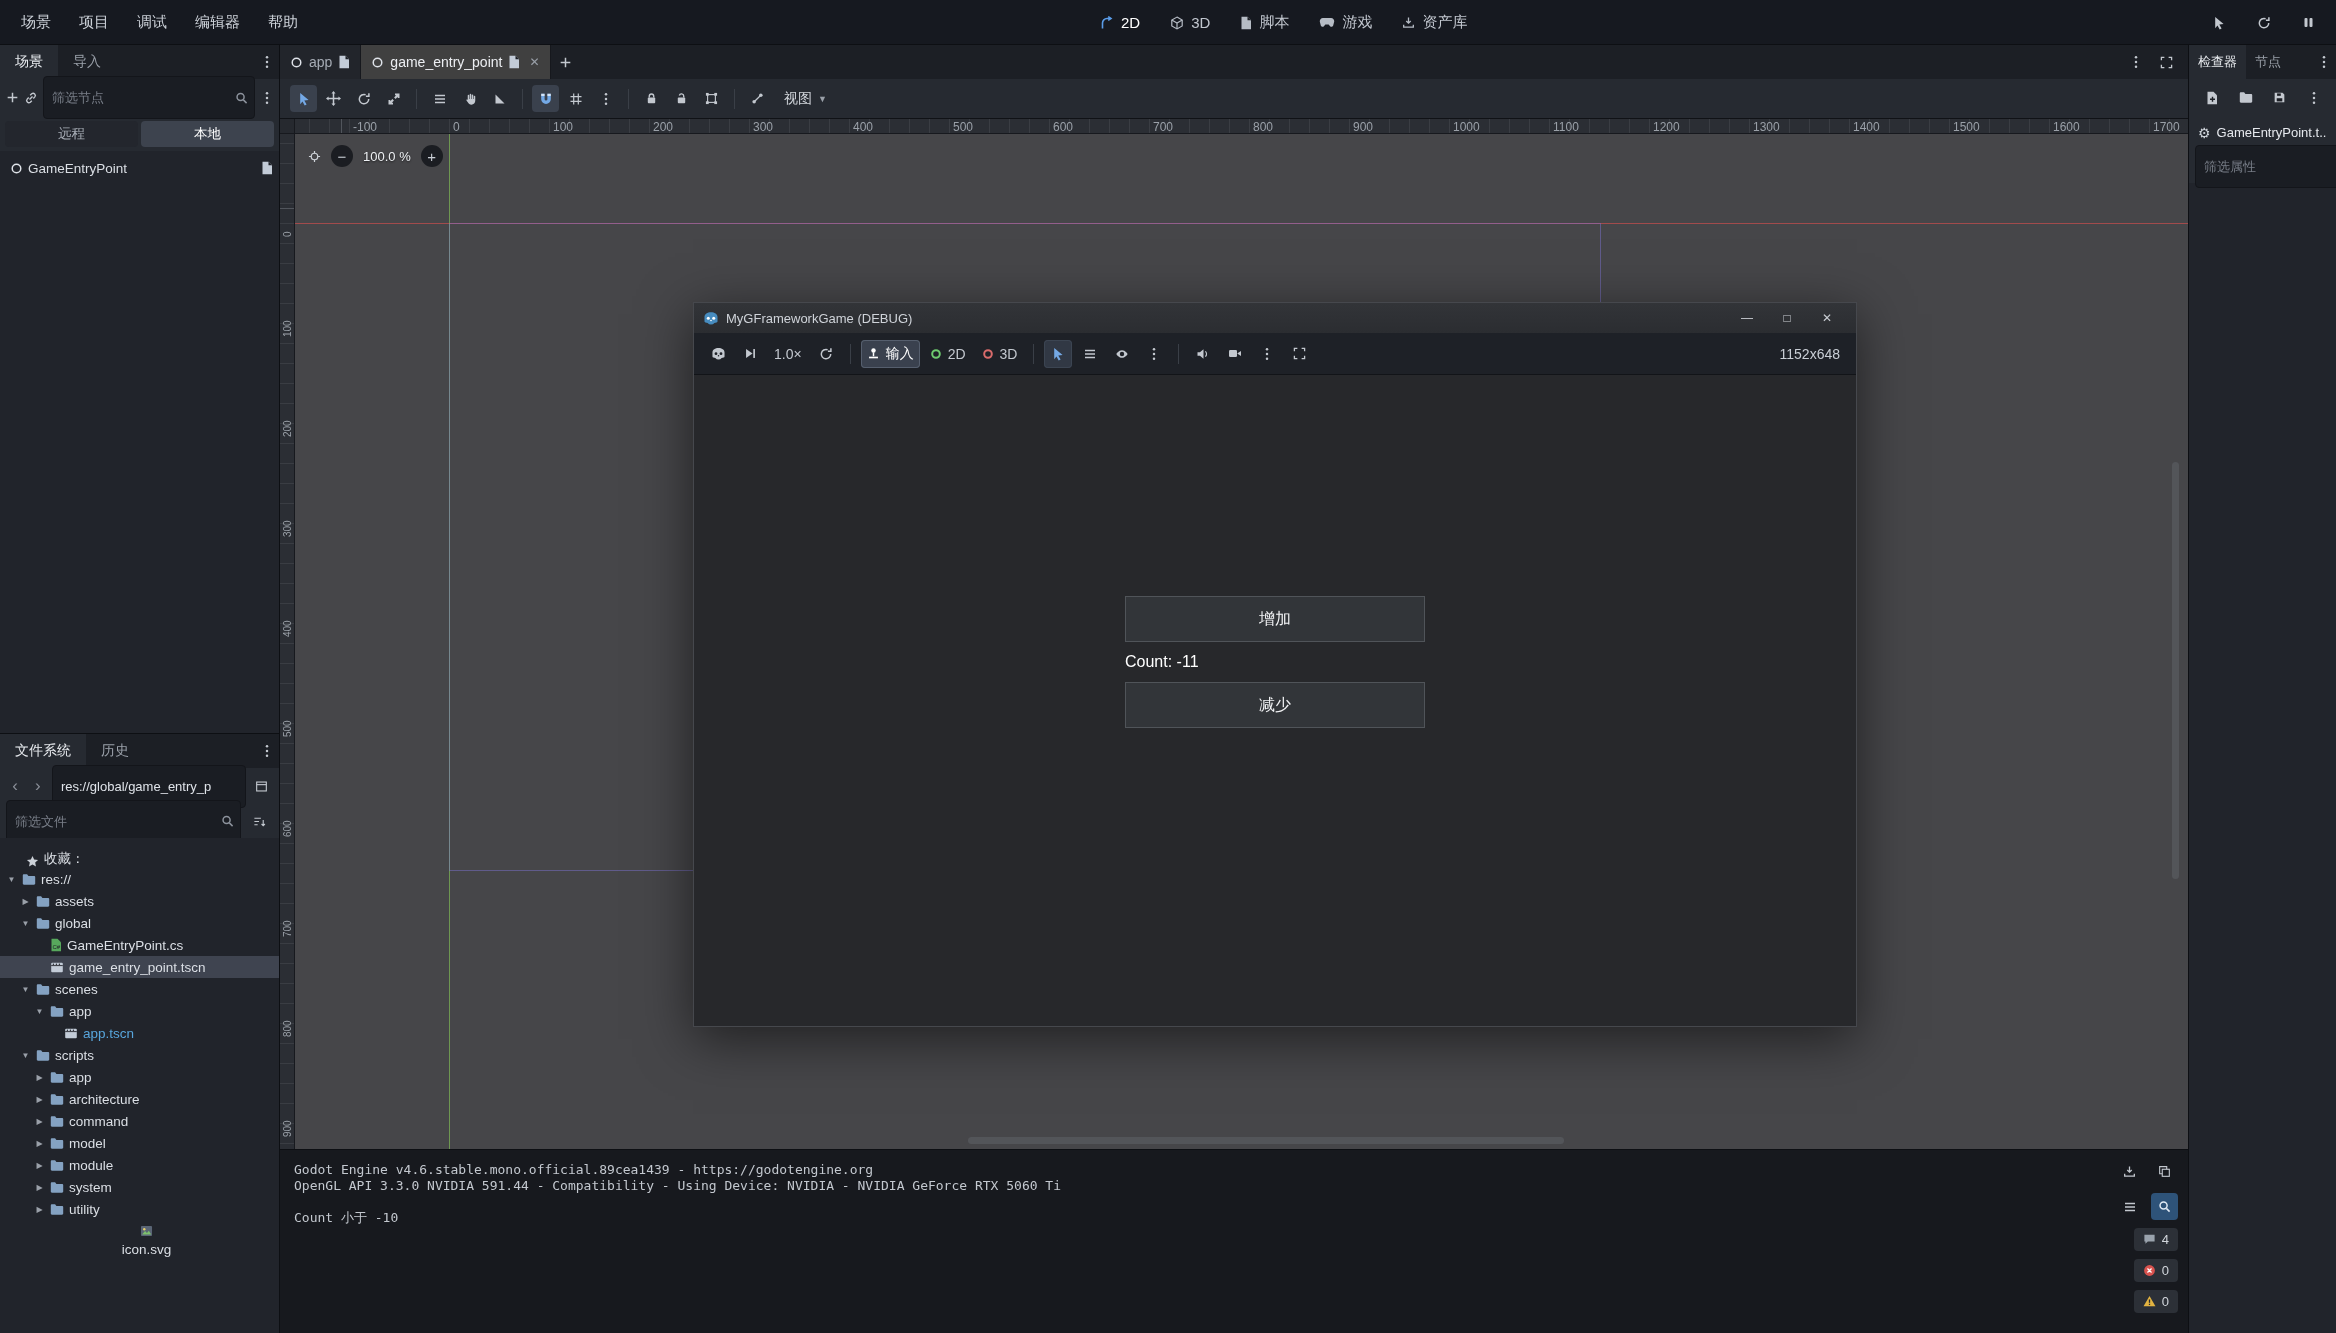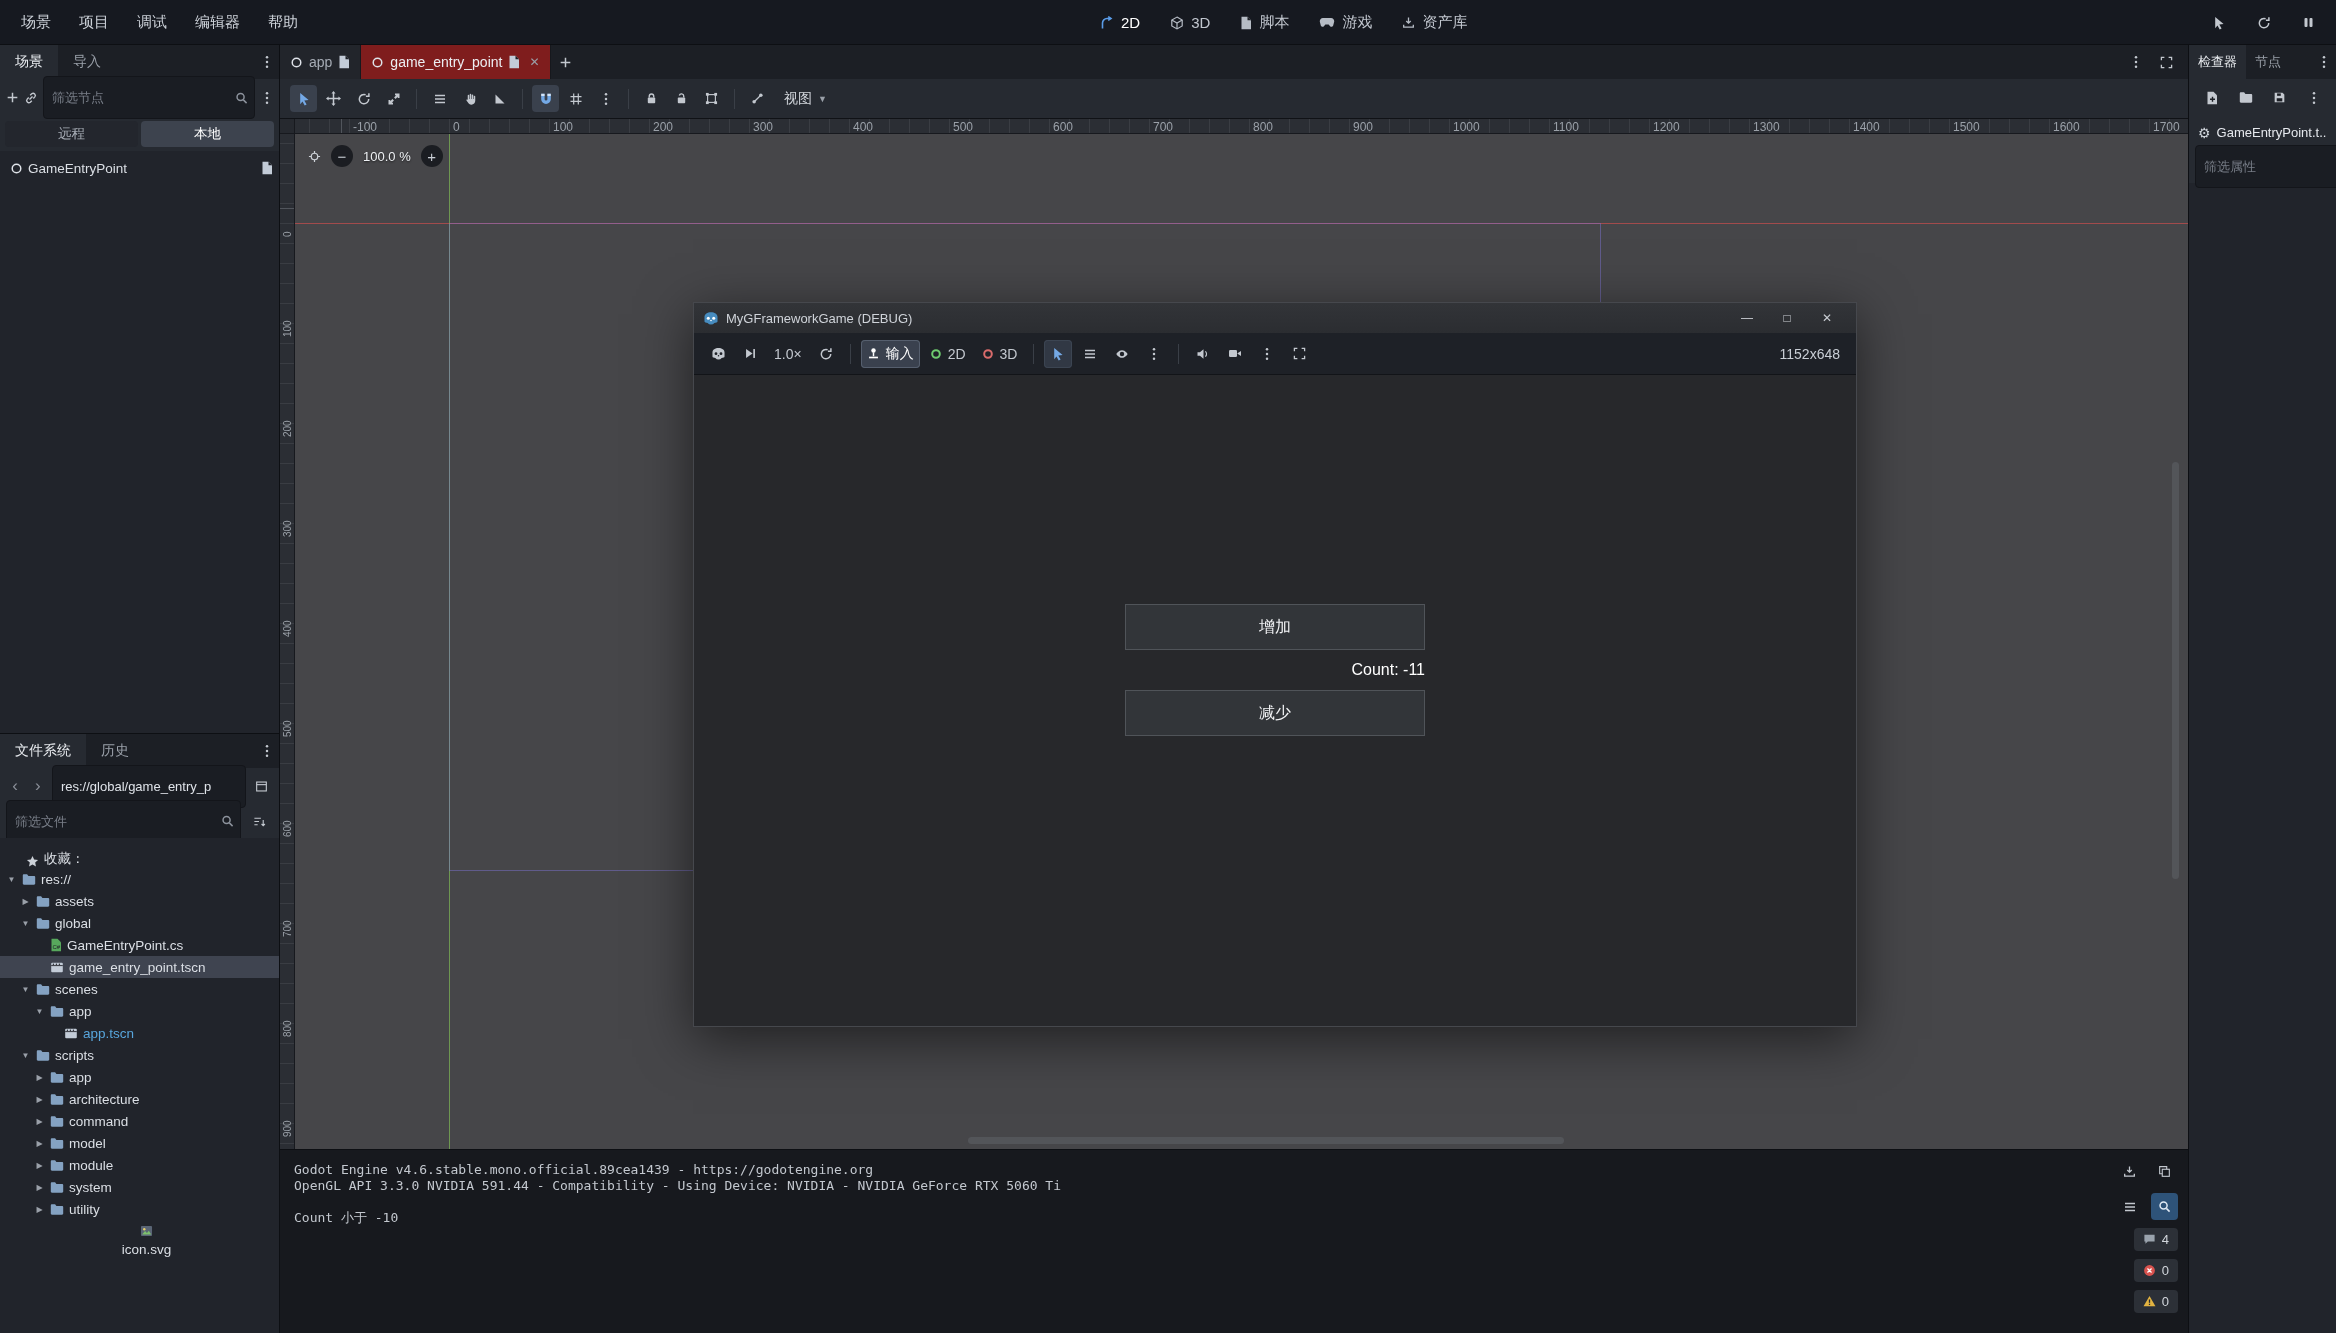--- a/index.html
+++ b/index.html
@@ -60,21 +60,21 @@
   #fs-dock{flex:1;display:flex;flex-direction:column;border-top:1px solid #0d0f13;min-height:0}
   #fs-nav{height:36px}
   #fs-filter{height:34px}
   #fs-tree{padding-top:8px}
   .navbtn{width:22px;height:24px;color:#8a8f98;font-size:17px}
 
   
   #center{position:absolute;left:280px;top:45px;width:1908px;height:1288px;z-index:5}
   #scene-tabstrip{height:34px;background:#1c1f25;display:flex;align-items:stretch}
   .stab{display:flex;align-items:center;gap:6px;padding:0 10px;color:#a6acb5;font-size:14px;background:#22252b;border-right:1px solid #16181d}
-  .stab.active{background:#7f1d1d;color:#eceef2}
+  .stab.active{background:#404040;color:#eceef2}
   .stab .cls{margin-left:3px;color:#9aa0a9;font-size:12px}
   .tabplus{width:30px;align-self:center}
   .tabs-right{margin-left:auto;display:flex;align-items:center;gap:4px;padding-right:8px}
   #canvas-toolbar{height:40px;background:#262a31;display:flex;align-items:center;gap:3px;padding:0 10px;border-bottom:1px solid #101216}
   #ct-tools{display:flex;align-items:center;gap:3px}
   #view-btn{display:flex;align-items:center;gap:6px;padding:0 10px;height:27px;font-size:14px;color:#d2d6dc;border-radius:4px}
   #view-btn .car{font-size:9px;color:#9aa0a9}
 
   #viewport{position:absolute;left:0;top:74px;width:1908px;height:1030px;background:#464649;overflow:hidden}
   #hruler{position:absolute;left:0;top:0;width:100%;height:15px;background-color:#2b2e34;border-bottom:1px solid #17191e;
@@ -120,21 +120,21 @@
   #gw-title .t{font-size:13px;color:#cfd3d9}
   #gw-ctrls{margin-left:auto;display:flex}
   .wcbtn{width:40px;height:30px;color:#c9cdd3;font-size:12px}
   #gw-toolbar{height:42px;background:#1e2127;border-bottom:1px solid #121418;display:flex;align-items:center;gap:4px;padding:0 10px;flex:none}
   .gitem{height:28px;min-width:28px;padding:0 6px;border-radius:4px;display:inline-flex;align-items:center;gap:6px;color:#c3c8cf;font-size:14px}
   .gitem.active{background:#3a414e;box-shadow:inset 0 0 0 1px #565f6e;color:#fff}
   .gitem.accent{color:#74a9e6;box-shadow:inset 0 0 0 1px #3c4document2;background:#313844}
   .gitem.accent{background:#313844;box-shadow:inset 0 0 0 1px #3c4552}
   #gw-res{margin-left:auto;font-size:14px;color:#c9ced5;padding-right:6px}
   #gw-content{flex:1;position:relative;background:#27282b}
-  #gw-stack{position:absolute;left:50%;top:229px;transform:translateX(-50%);display:flex;flex-direction:column;align-items:flex-end;gap:9px}
+  #gw-stack{position:absolute;left:50%;top:221px;transform:translateX(-50%);display:flex;flex-direction:column;align-items:flex-start;gap:9px}
   .gbtn{width:300px;height:46px;background:#323539;border:1px solid #505459;display:flex;align-items:center;justify-content:center;font-size:16px;color:#f2f3f5}
   #gw-count{font-size:16px;color:#fff;height:22px;display:flex;align-items:center}
 </style>
 </head>
 <body>
 
 <div id="root">
 
   <header id="menubar">
     <nav id="mb-menus">

